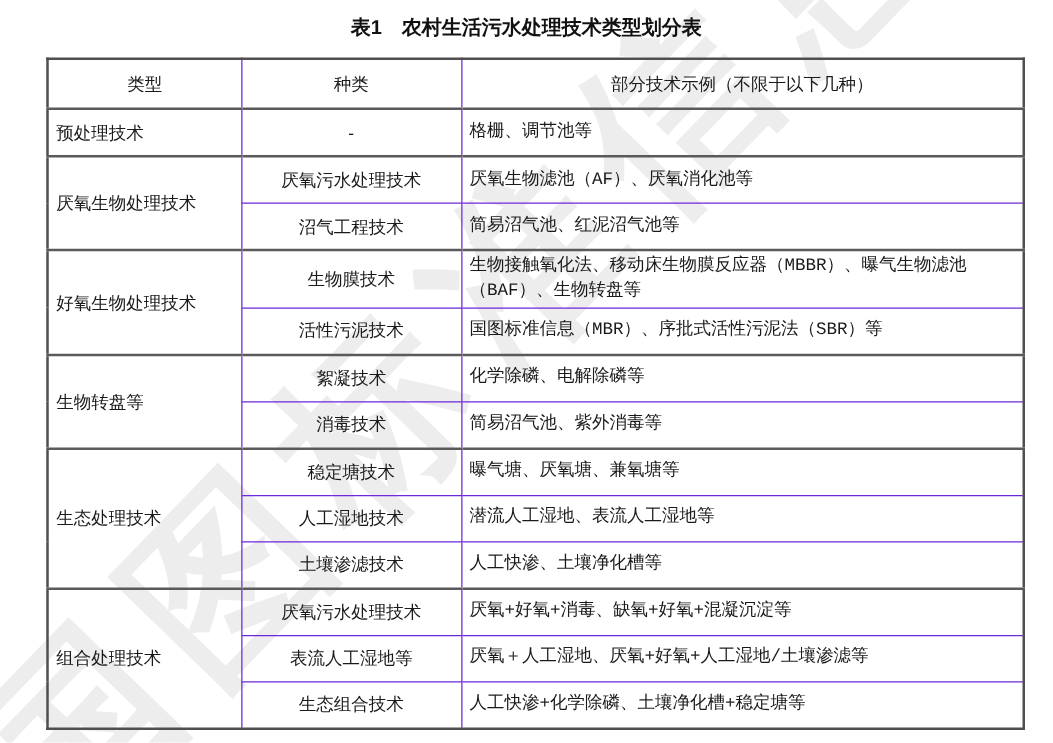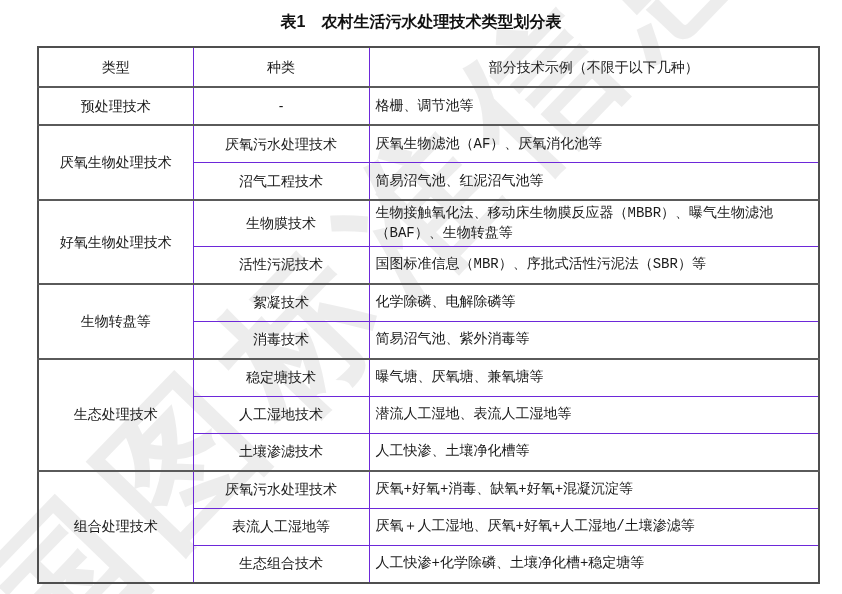--- a/index.html
+++ b/index.html
@@ -68,21 +68,21 @@
   table.tech-table tr.group-start th,
   table.tech-table tr.group-start td { border-top: 2px solid #5a5a5a; }
 
   table.tech-table thead th { height: 34px; text-align: center; }
   table.tech-table td { height: 32px; }
 
   col.c-type { width: 155px; }
   col.c-kind { width: 176px; }
   col.c-examples { width: 450px; }
 
-  td.type-cell { text-align: center; margin-top: 16px; }
+  td.type-cell { text-align: left; margin-top: 16px; }
   td.kind-cell { text-align: center; }
   td.examples-cell { text-align: left; padding-left: 9px; padding-right: 9px; font-family: Liberation Mono, monospace; }
 </style>
 </head>
 <body>
 
 <div class="page">
 
   <div class="watermark" style="color: rgba(130, 130, 130, 0.14);">国图标准信息</div>
 

